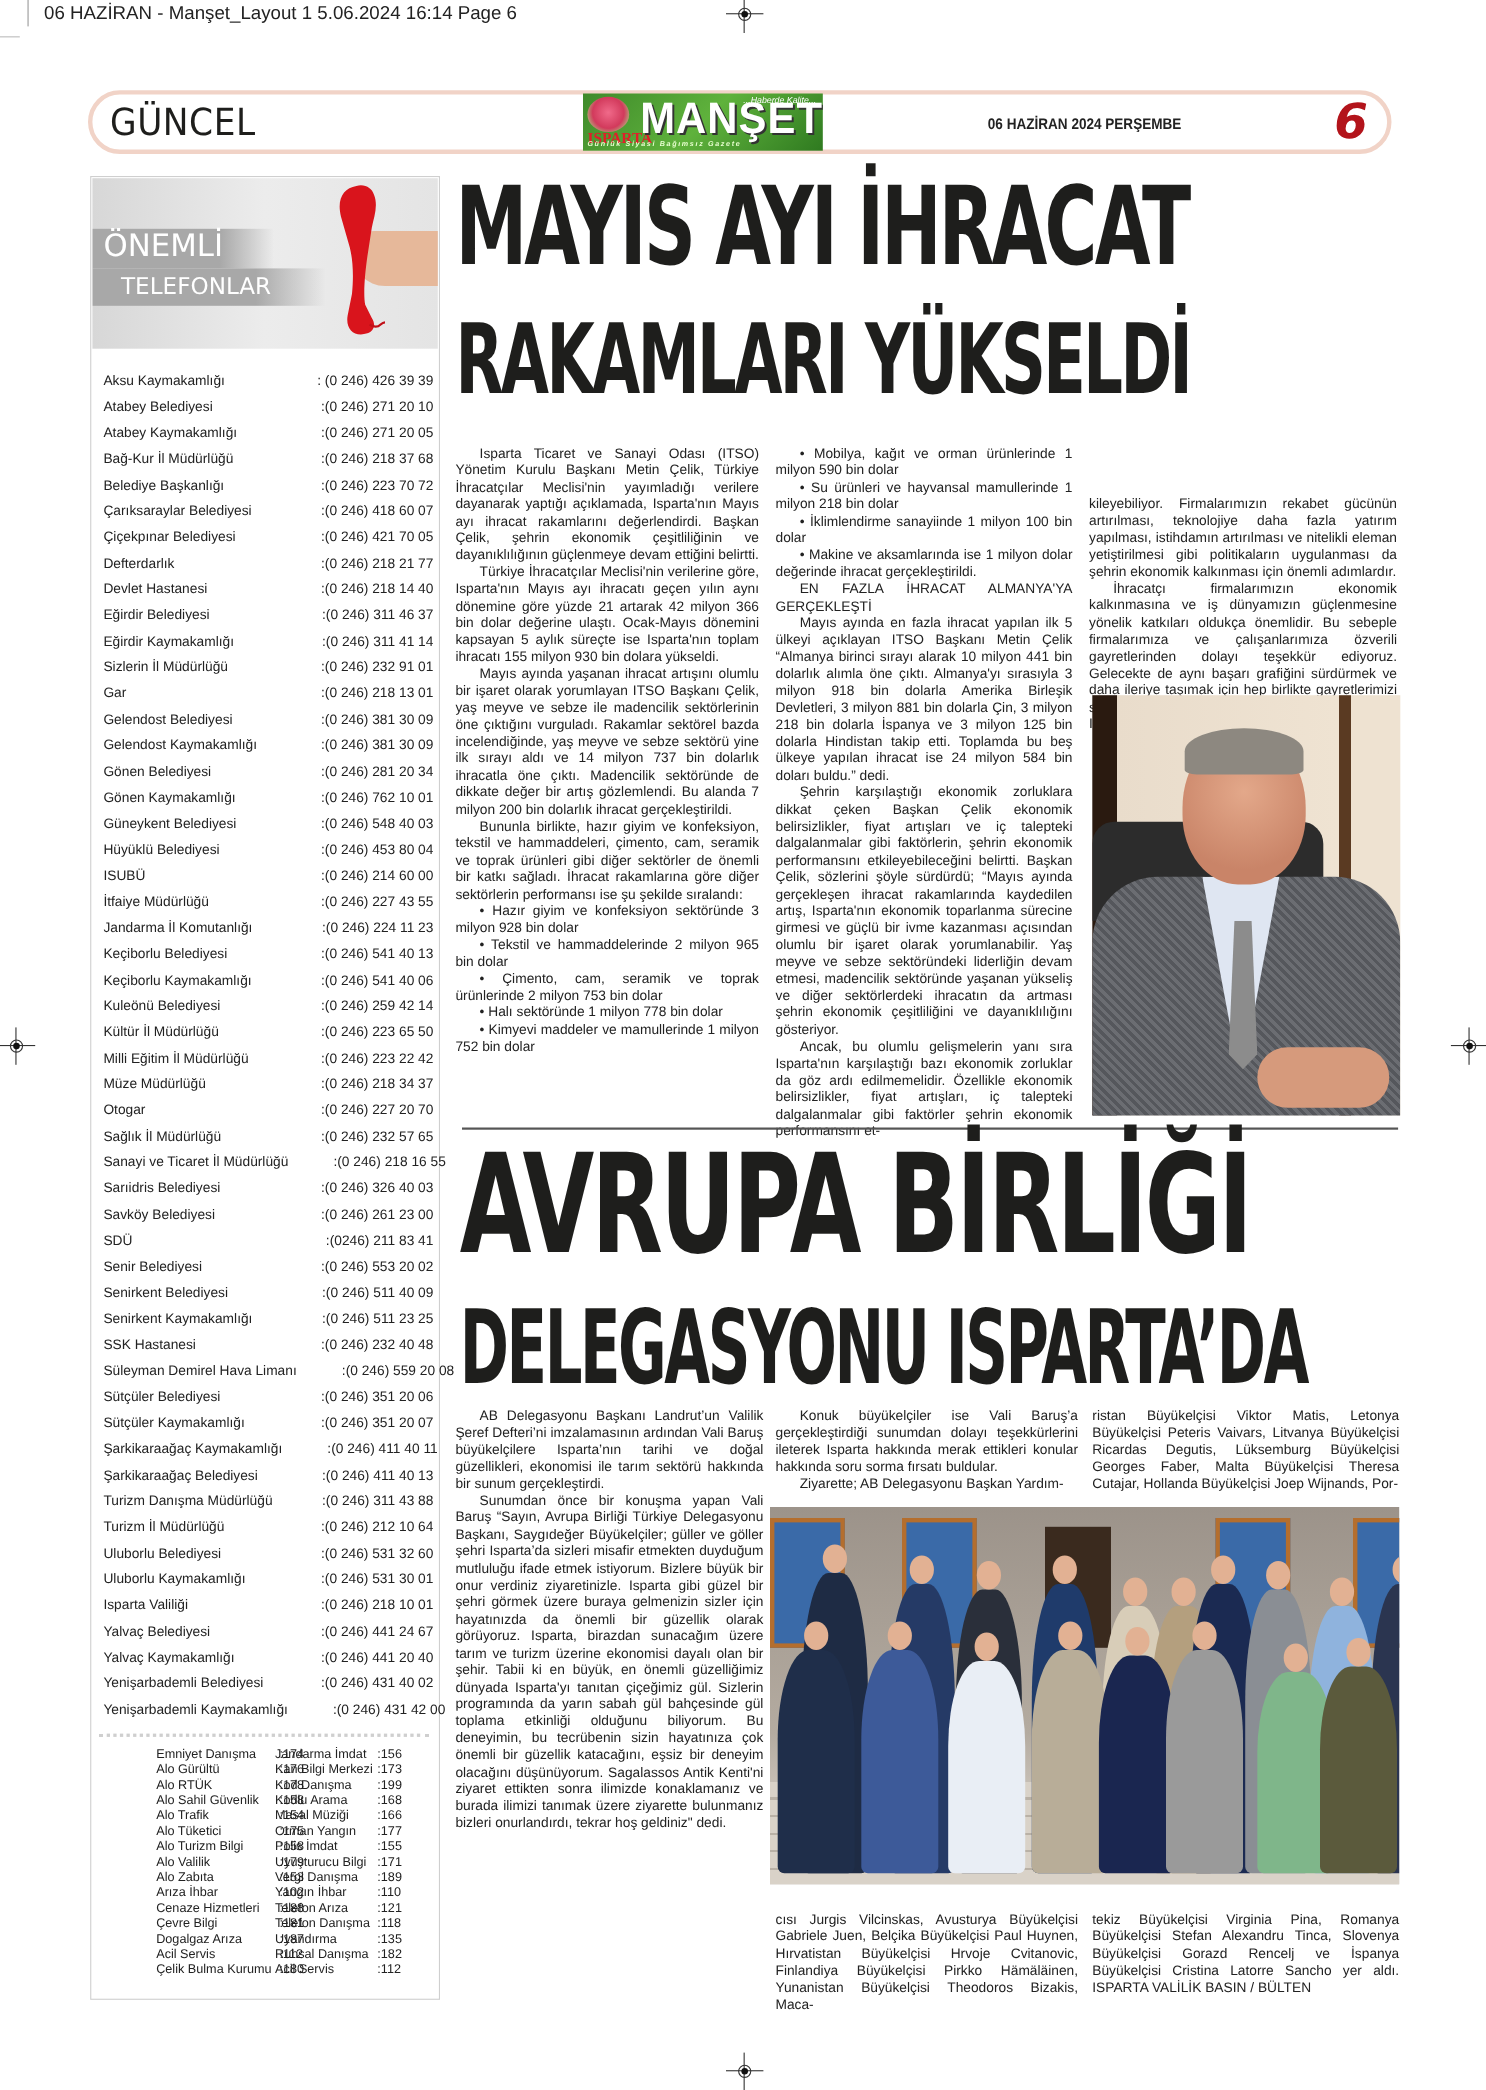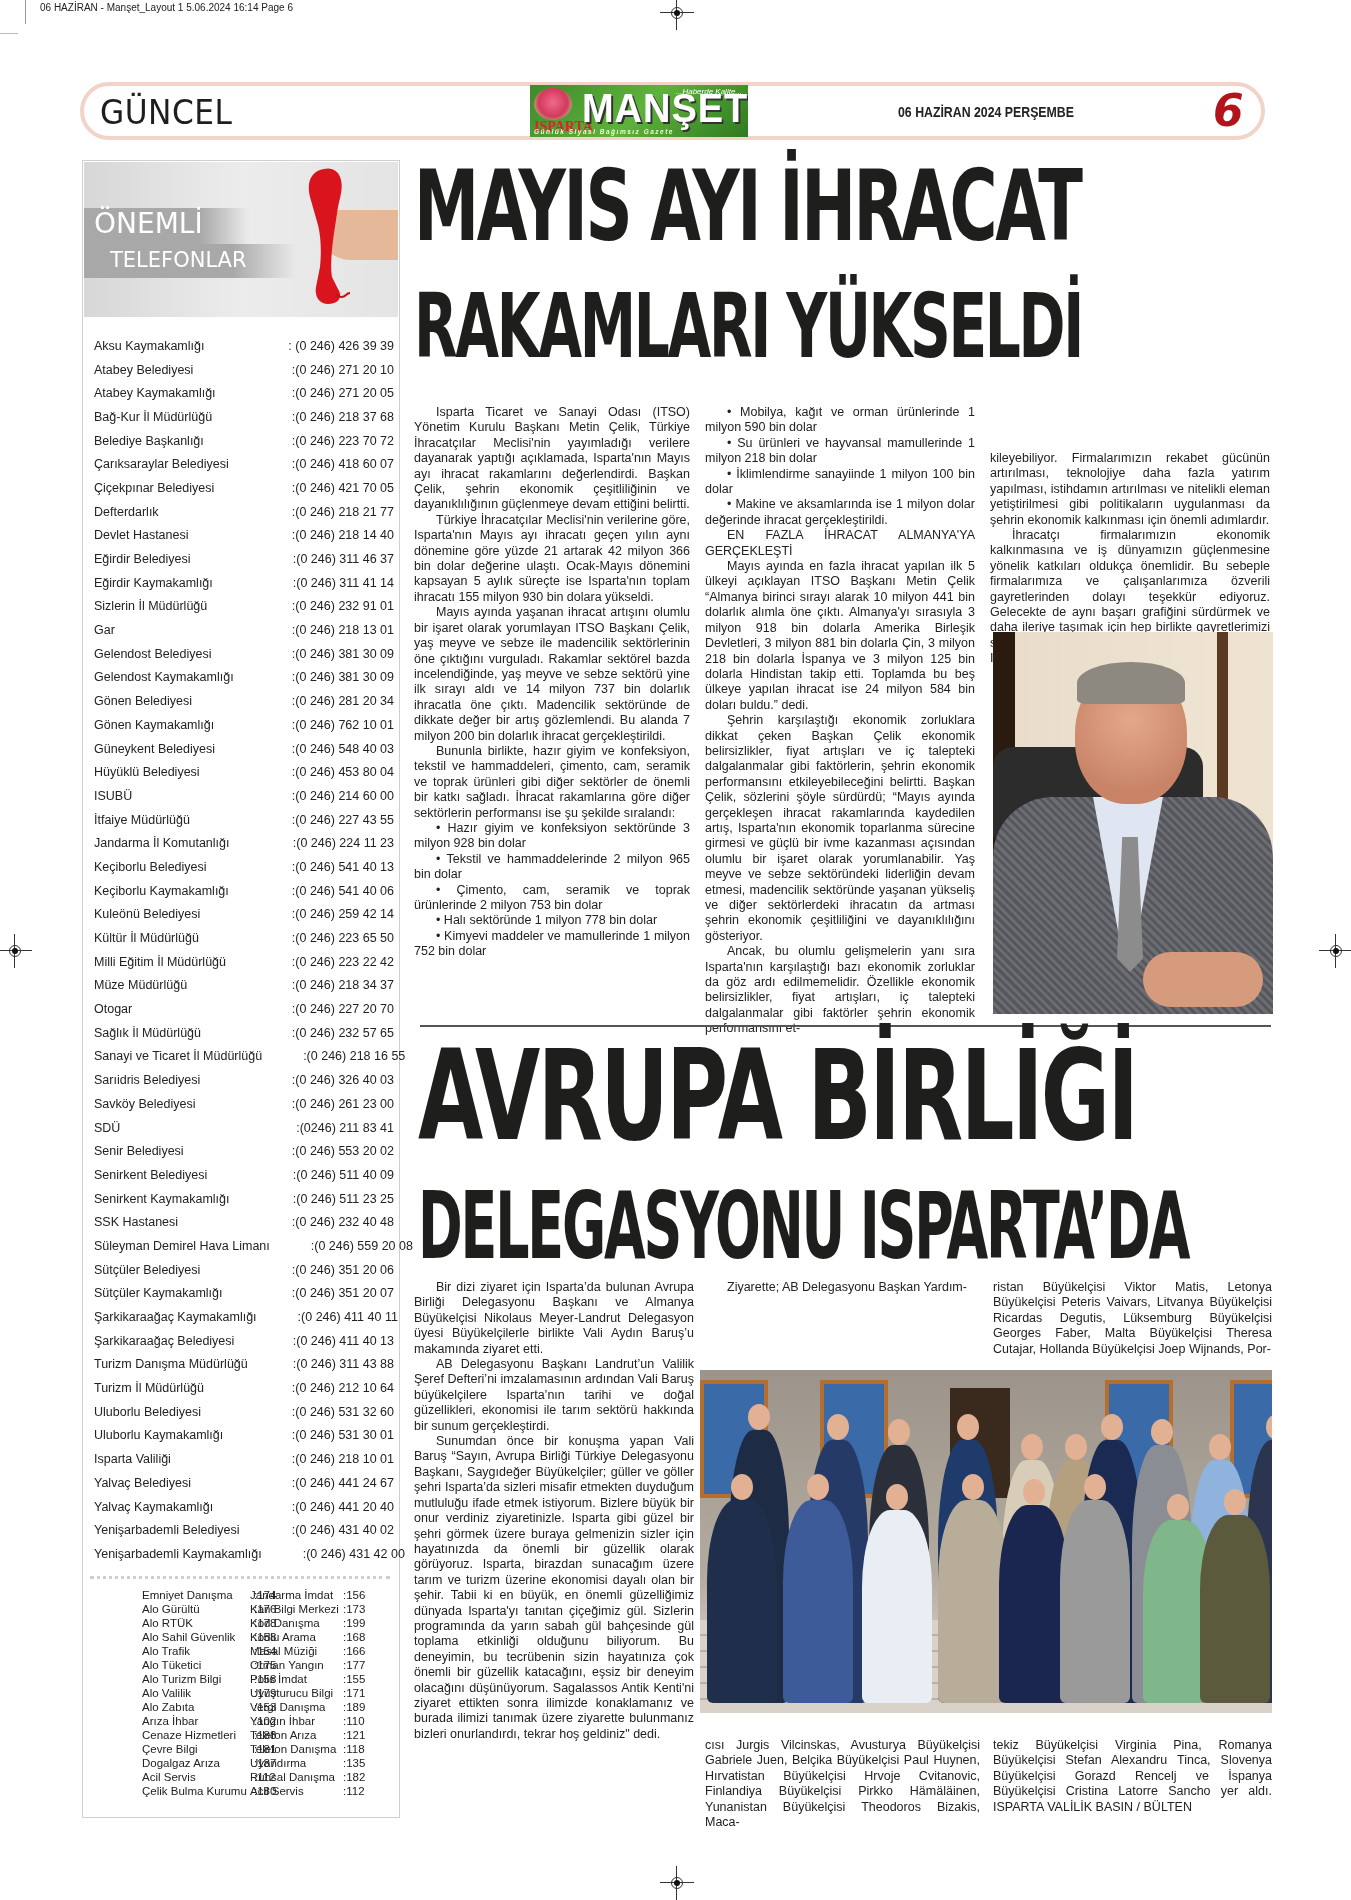--- a/index.html
+++ b/index.html
@@ -1,17 +1,17 @@
 <!DOCTYPE html>
 <html><head>
 <meta charset="utf-8">
 <style>
   html,body{margin:0;padding:0;background:#fff;}
   body{width:1351px;height:1900px;position:relative;overflow:hidden;font-family:"Liberation Sans",sans-serif;color:#1e1e1c;}
-  .slug{position:absolute;left:40px;top:2px;font-size:10px;color:#222;font-family:"Liberation Sans",sans-serif;}
+  .slug{position:absolute;left:40px;top:2px;font-size:17px;color:#222;font-family:"Liberation Sans",sans-serif;}
   .slug-bar{position:absolute;left:25px;top:0;width:1px;height:24px;background:#999;}
   .crop-line{position:absolute;background:#bbb;}
   .reg-mark{position:absolute;width:18px;height:18px;}
   .reg-mark .c{position:absolute;left:3px;top:3px;width:10px;height:10px;border:1px solid #333;border-radius:50%;}
   .reg-mark .d{position:absolute;left:6px;top:6px;width:6px;height:6px;background:#111;border-radius:50%;}
   .reg-mark .h{position:absolute;left:-8px;top:8px;width:34px;height:1px;background:#333;}
   .reg-mark .v{position:absolute;left:8px;top:-8px;width:1px;height:34px;background:#333;}
 
   .header-bar{position:absolute;left:80px;top:82px;width:1185px;height:58px;border:4px solid #f1d3c7;border-radius:30px;background:#fff;box-sizing:border-box;}
   .section-title{position:absolute;left:100px;top:92px;font-size:34px;font-family:"DejaVu Sans",sans-serif;font-weight:normal;letter-spacing:0.5px;color:#1e1e1c;transform:scaleX(0.92);transform-origin:left;}
@@ -503,25 +503,25 @@
   <div class="hair"></div>
   <div class="hands"></div>
 </div>
 
 <div class="divider"></div>
 
 <div class="headline h2a">AVRUPA BİRLİĞİ</div>
 <div class="headline h2b">DELEGASYONU ISPARTA’DA</div>
 
 <div class="col" id="a2c1" style="left:414px;top:1280px;width:280px;">
-    <p>Bir dizi ziyaret için Isparta’da bulunan Avrupa Birliği Delegasyonu Başkanı ve Almanya Büyükelçisi Nikolaus Meyer-Landrut Delegasyon üyesi Büyükelçilerle birlikte Vali Aydın Baruş’u makamında ziyaret etti.</p>
     <p>AB Delegasyonu Başkanı Landrut’un Valilik Şeref Defteri’ni imzalamasının ardından Vali Baruş büyükelçilere Isparta’nın tarihi ve doğal güzellikleri, ekonomisi ile tarım sektörü hakkında bir sunum gerçekleştirdi.</p>
     <p>Sunumdan önce bir konuşma yapan Vali Baruş “Sayın, Avrupa Birliği Türkiye Delegasyonu Başkanı, Saygıdeğer Büyükelçiler; güller ve göller şehri Isparta’da sizleri misafir etmekten duyduğum mutluluğu ifade etmek istiyorum. Bizlere büyük bir onur verdiniz ziyaretinizle. Isparta gibi güzel bir şehri görmek üzere buraya gelmenizin sizler için hayatınızda da önemli bir güzellik olarak görüyoruz. Isparta, birazdan sunacağım üzere tarım ve turizm üzerine ekonomisi dayalı olan bir şehir. Tabii ki en büyük, en önemli güzelliğimiz dünyada Isparta'yı tanıtan çiçeğimiz gül. Sizlerin programında da yarın sabah gül bahçesinde gül toplama etkinliği olduğunu biliyorum. Bu deneyimin, bu tecrübenin sizin hayatınıza çok önemli bir güzellik katacağını, eşsiz bir deneyim olacağını düşünüyorum. Sagalassos Antik Kenti'ni ziyaret ettikten sonra ilimizde konaklamanız ve burada ilimizi tanımak üzere ziyarette bulunmanız bizleri onurlandırdı, tekrar hoş geldiniz" dedi.</p>
   </div>
 <div class="col" id="a2c2t" style="left:705px;top:1280px;width:275px;">
+    <p>Konuk büyükelçiler ise Vali Baruş’a gerçekleştirdiği sunumdan dolayı teşekkürlerini ileterek Isparta hakkında merak ettikleri konular hakkında soru sorma fırsatı buldular.</p>
     <p>Ziyarette; AB Delegasyonu Başkan Yardım-</p>
   </div>
 <div class="col" style="left:993px;top:1280px;width:279px;">
     <p class="noi">ristan Büyükelçisi Viktor Matis, Letonya Büyükelçisi Peteris Vaivars, Litvanya Büyükelçisi Ricardas Degutis, Lüksemburg Büyükelçisi Georges Faber, Malta Büyükelçisi  Theresa Cutajar,  Hollanda Büyükelçisi Joep Wijnands, Por-</p>
   </div>
 
 <div class="group-photo">
   <div class="win" style="left:0;"></div>
   <div class="win" style="left:120px;"></div>
   <div class="door"></div>

